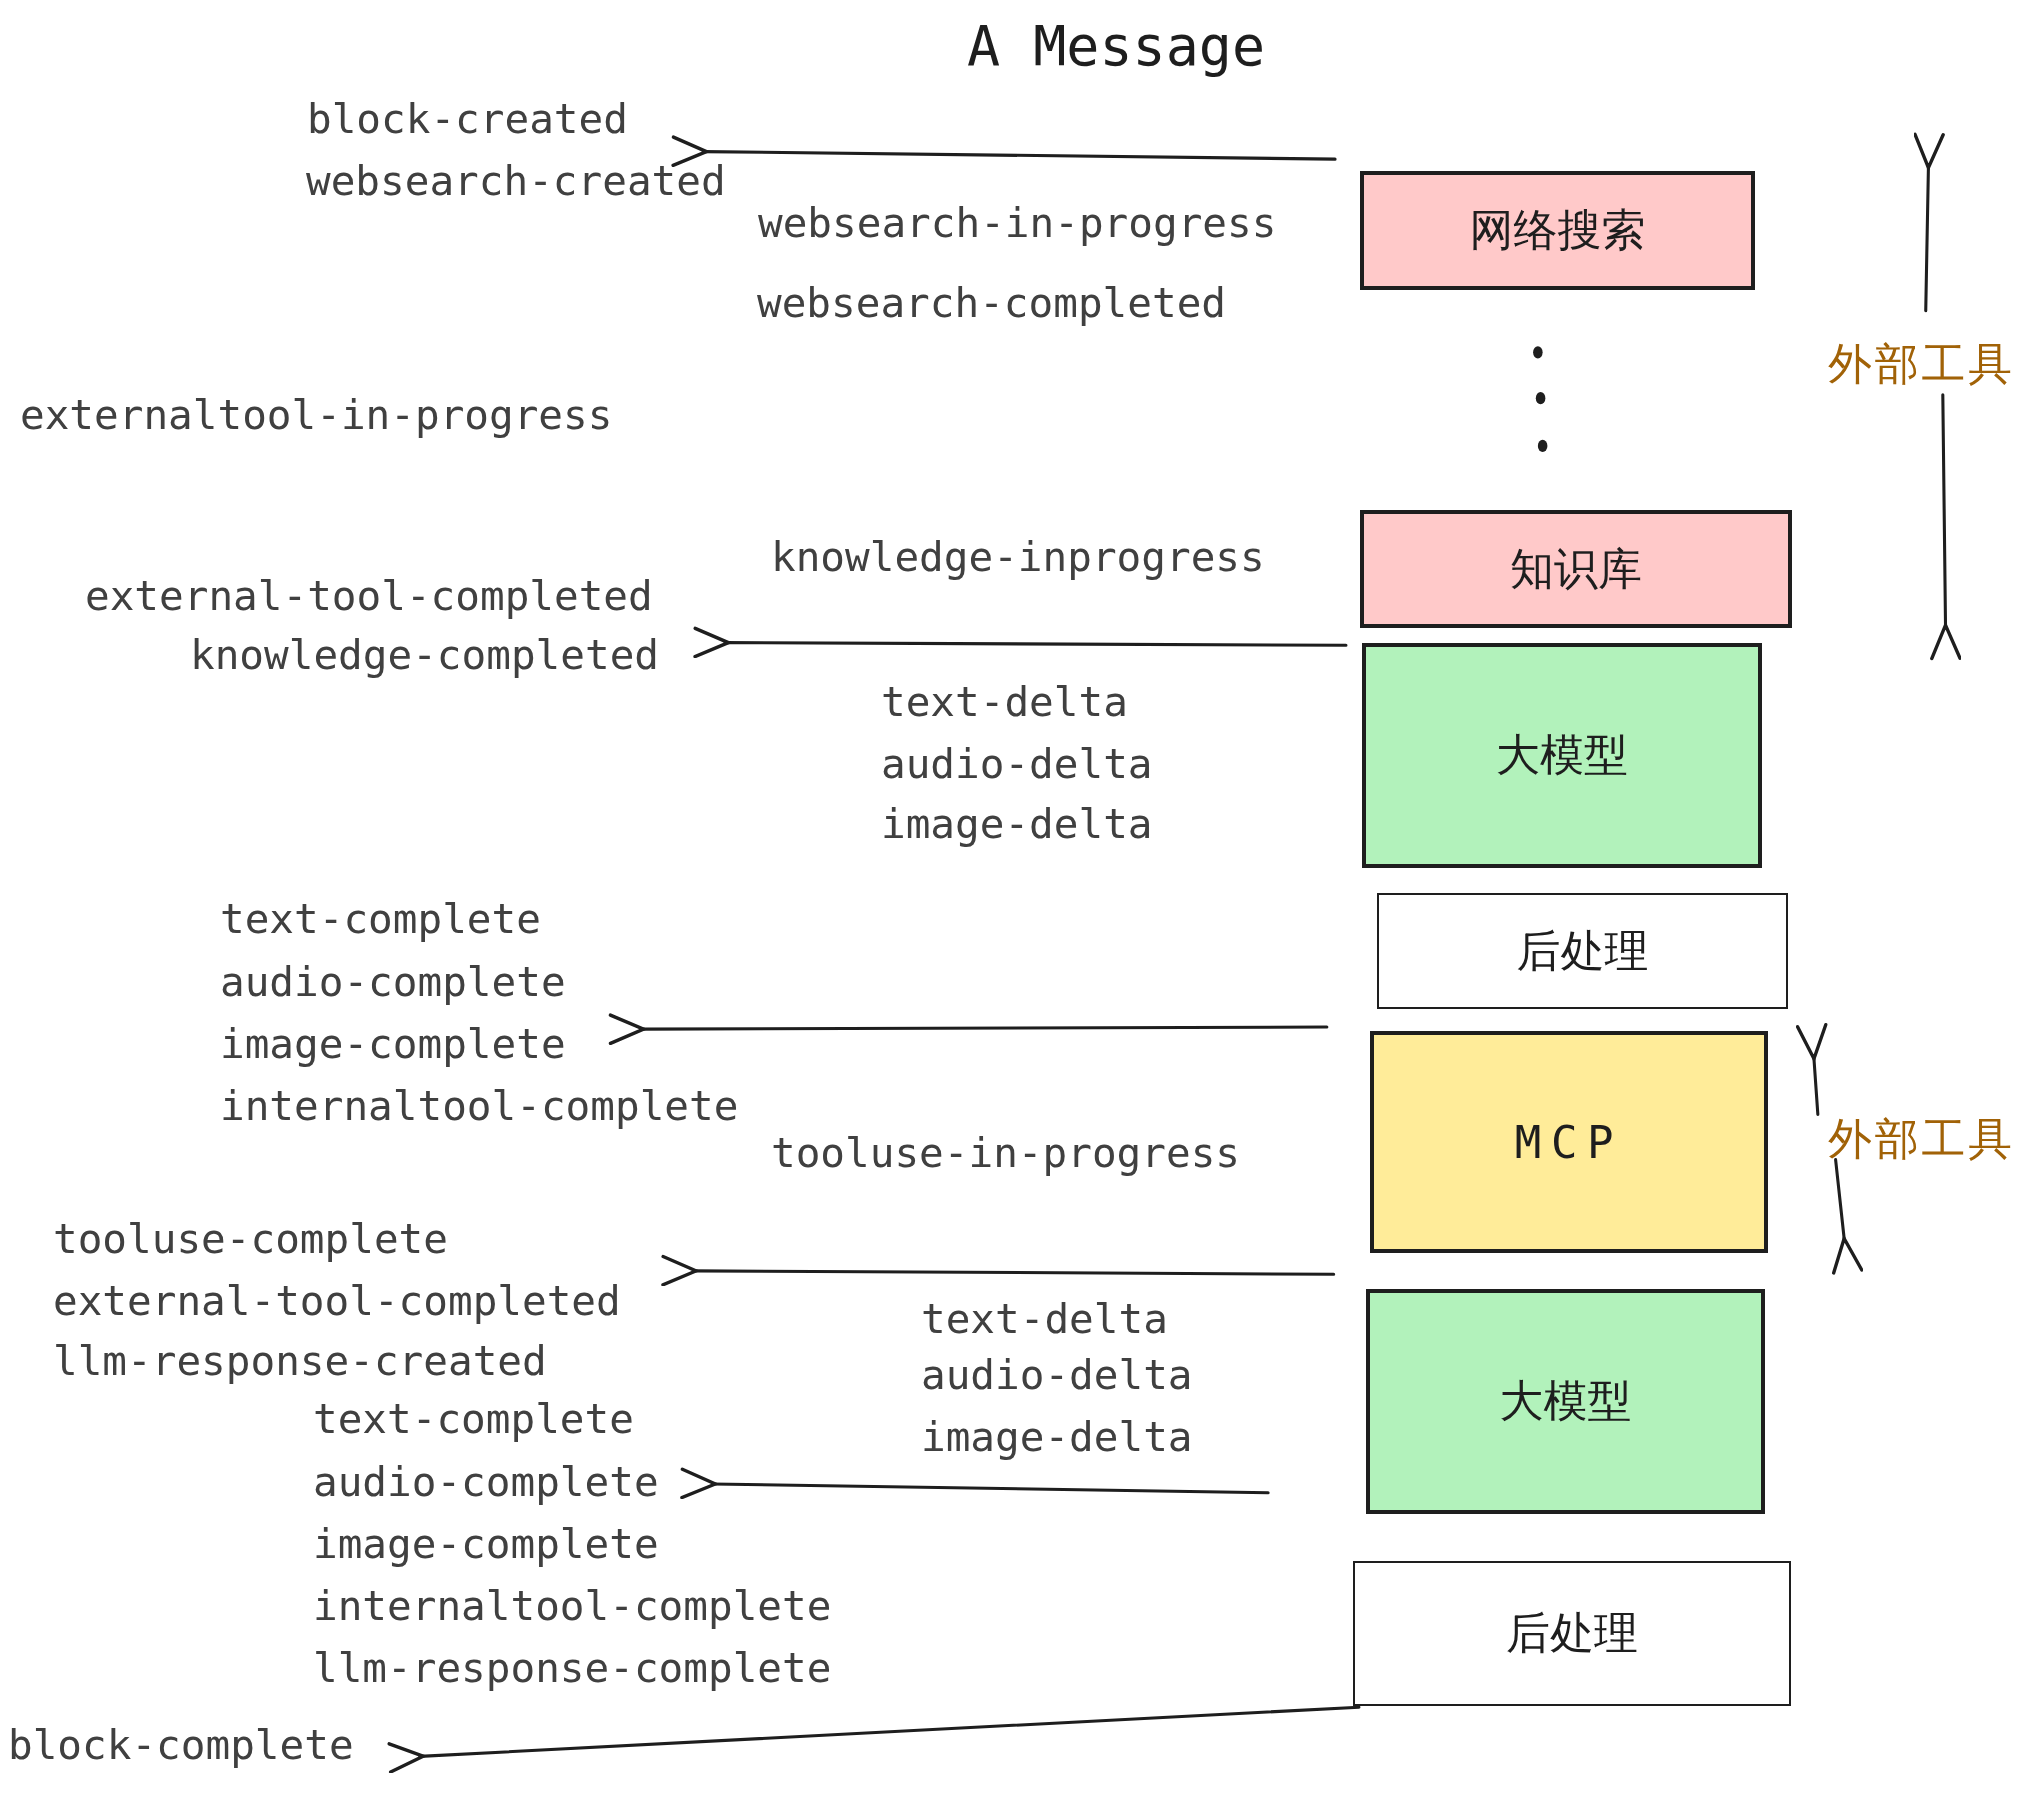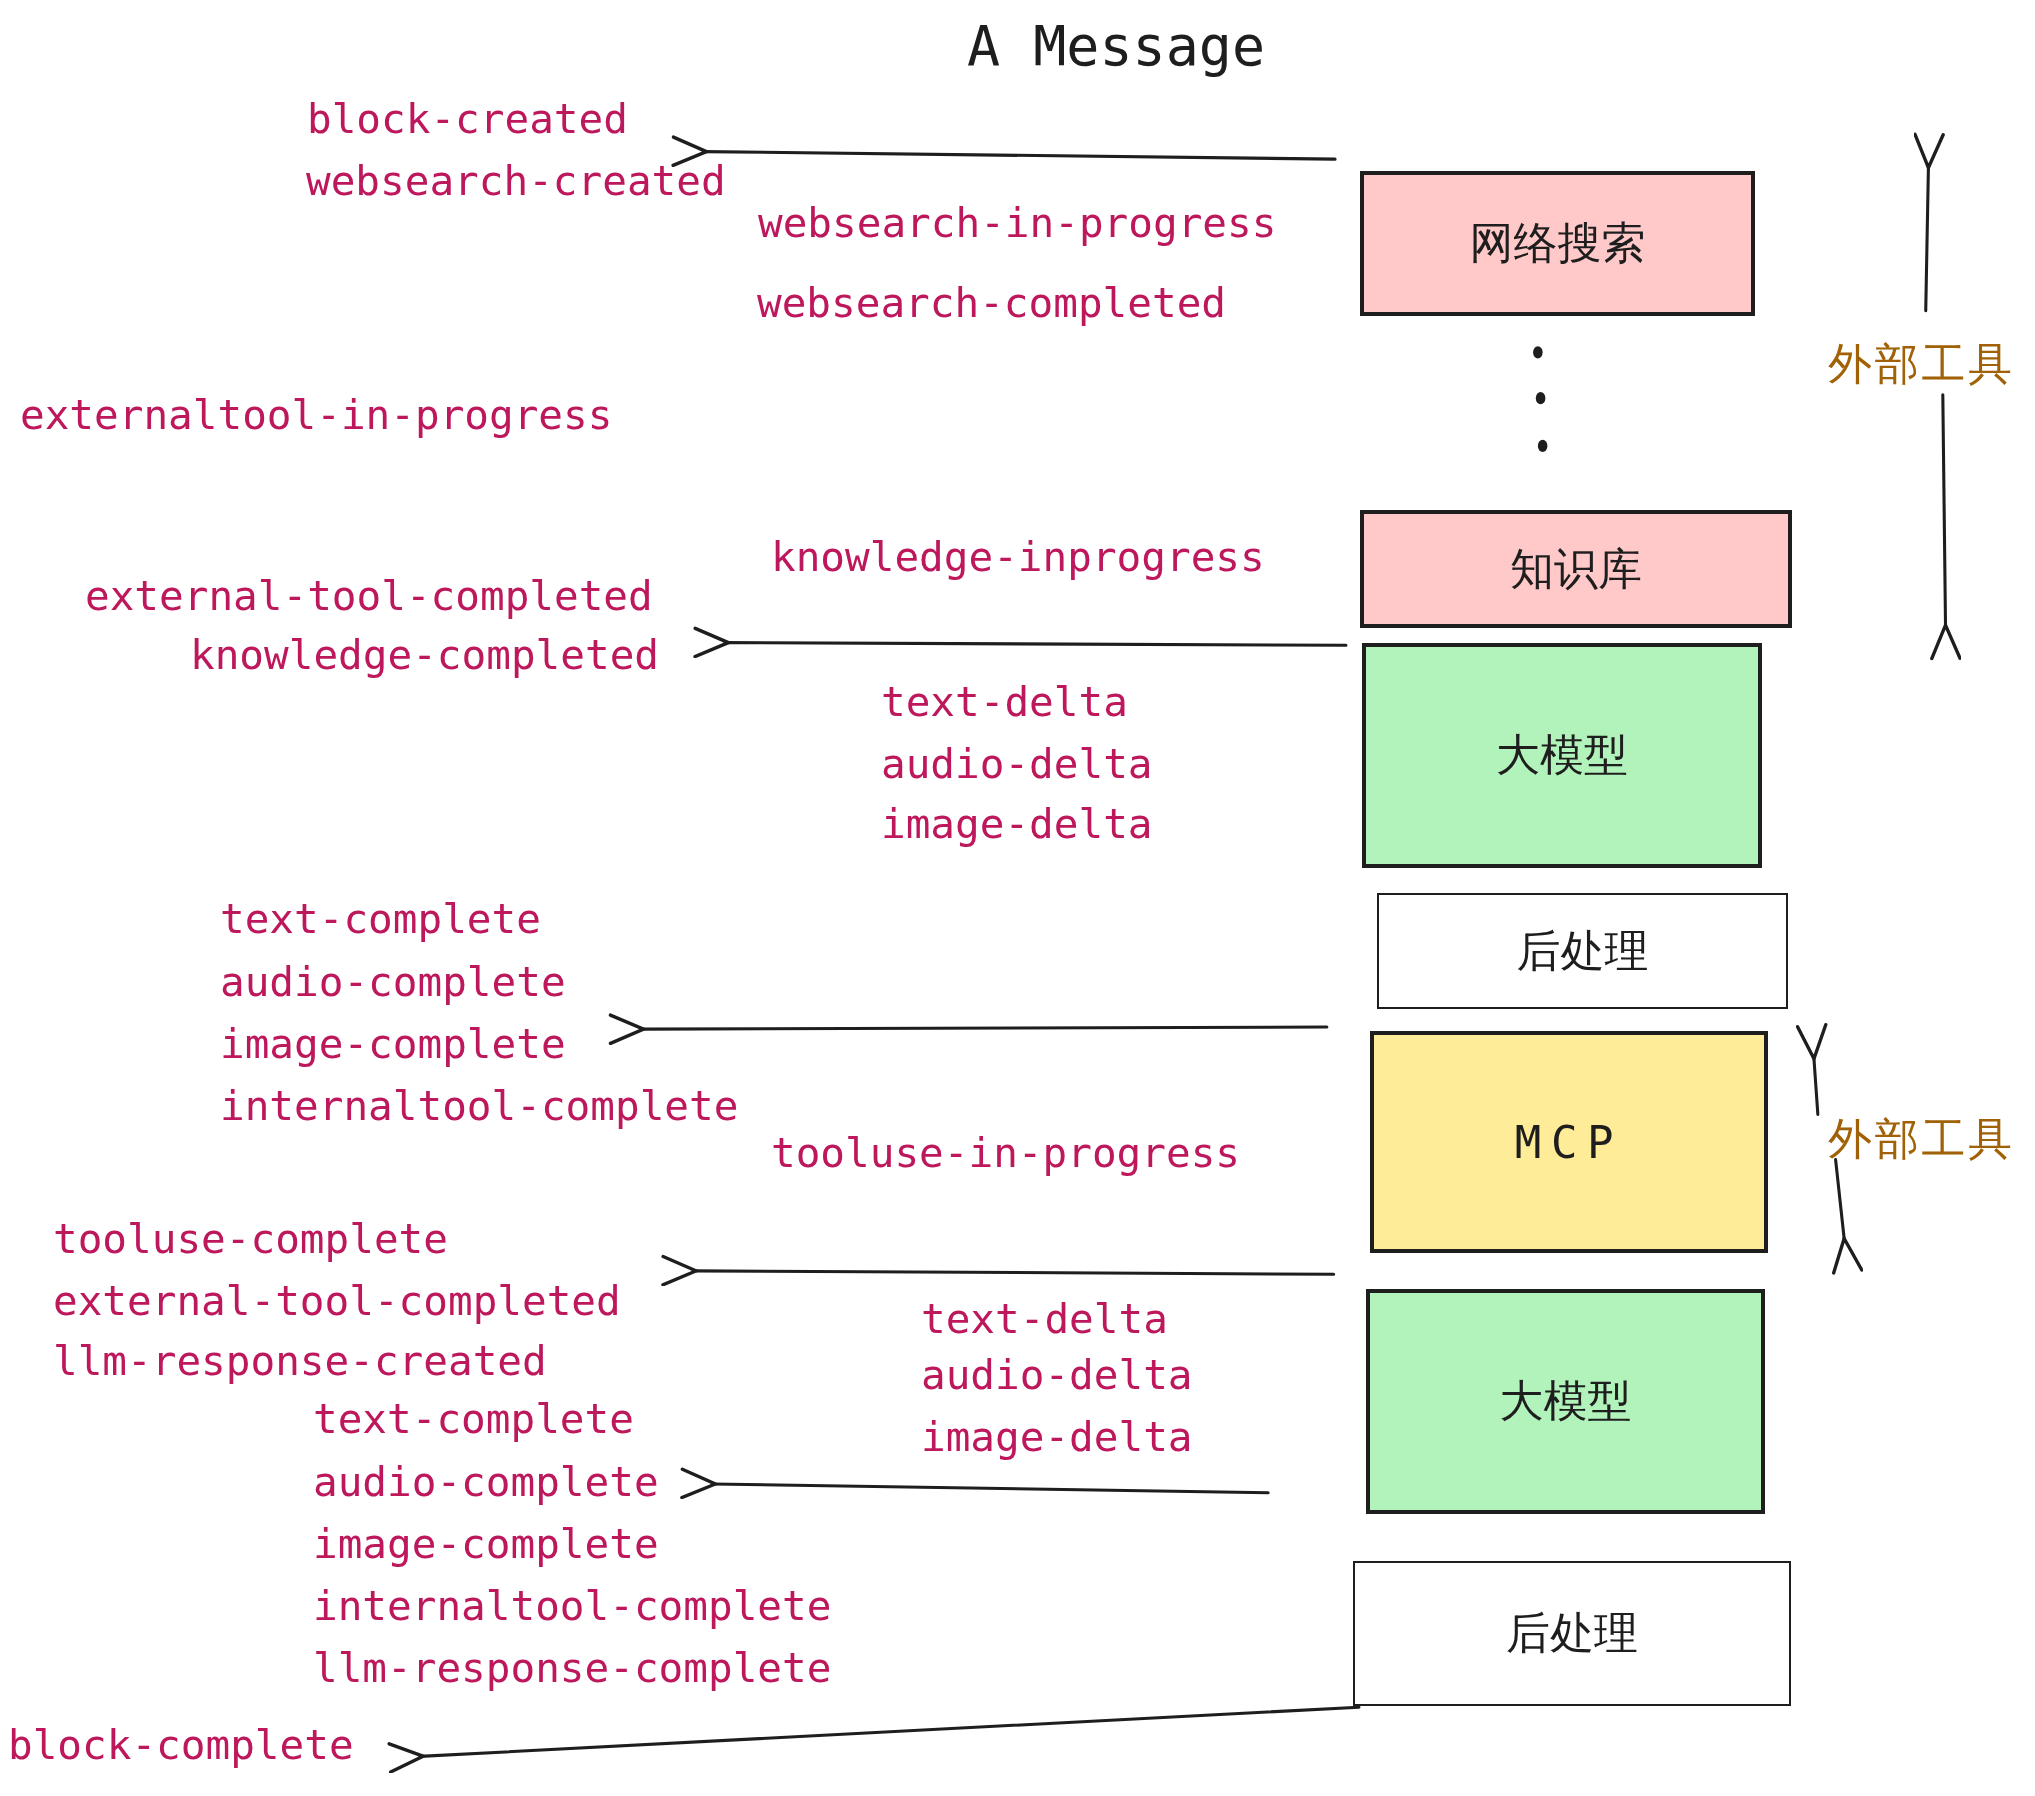--- a/index.html
+++ b/index.html
@@ -12,21 +12,21 @@
   }
   #arrow-layer{position:absolute;left:0;top:0;width:2035px;height:1796px;}
   .title{
     position:absolute;
     font-family:"DejaVu Sans Mono", monospace;
     font-size:55px;color:#1e1e1e;white-space:nowrap;line-height:1.1;
   }
   .evt{
     position:absolute;
     font-family:"DejaVu Sans Mono", monospace;
-    font-size:41px;color:#be185d;white-space:nowrap;line-height:1.1;
+    font-size:41px;color:#404040;white-space:nowrap;line-height:1.1;
   }
   .box{
     position:absolute;box-sizing:border-box;
     border-style:solid;border-color:#1e1e1e;
     display:flex;align-items:center;justify-content:center;
     font-family:"Liberation Sans", sans-serif;
     font-size:44px;color:#1e1e1e;white-space:nowrap;
   }
   .box.mono{
     font-family:"DejaVu Sans Mono", monospace;
@@ -92,21 +92,21 @@
       <div class="evt" style="left: 921px; top: 1353px;">audio-delta</div>
       <div class="evt" style="left: 921px; top: 1415px;">image-delta</div>
       <div class="evt" style="left: 313px; top: 1397px;">text-complete</div>
       <div class="evt" style="left: 313px; top: 1460px;">audio-complete</div>
       <div class="evt" style="left: 313px; top: 1522px;">image-complete</div>
       <div class="evt" style="left: 313px; top: 1584px;">internaltool-complete</div>
       <div class="evt" style="left: 313px; top: 1646px; text-align: center;">llm-response-complete</div>
       <div class="evt" style="left: 8px; top: 1723px;">block-complete</div>
     </div>
   <div id="boxes-group">
-      <div class="box" style="left: 1360px; top: 171px; width: 395px; height: 145px; background: rgb(255, 201, 201); border-width: 4.1px;">
+      <div class="box" style="left: 1360px; top: 171px; width: 395px; height: 119px; background: rgb(255, 201, 201); border-width: 4.1px;">
         <span>网络搜索</span>
       </div>
       <div class="box" style="left: 1360px; top: 510px; width: 432px; height: 118px; background: rgb(255, 201, 201); border-width: 4.1px;">
         <span>知识库</span>
       </div>
       <div class="box" style="left: 1362px; top: 643px; width: 400px; height: 225px; background: rgb(178, 242, 187); border-width: 4.1px;">
         <span>大模型</span>
       </div>
       <div class="box" style="left: 1377px; top: 893px; width: 411px; height: 116px; background: rgb(255, 255, 255); border-width: 2.7px;">
         <span>后处理</span>

